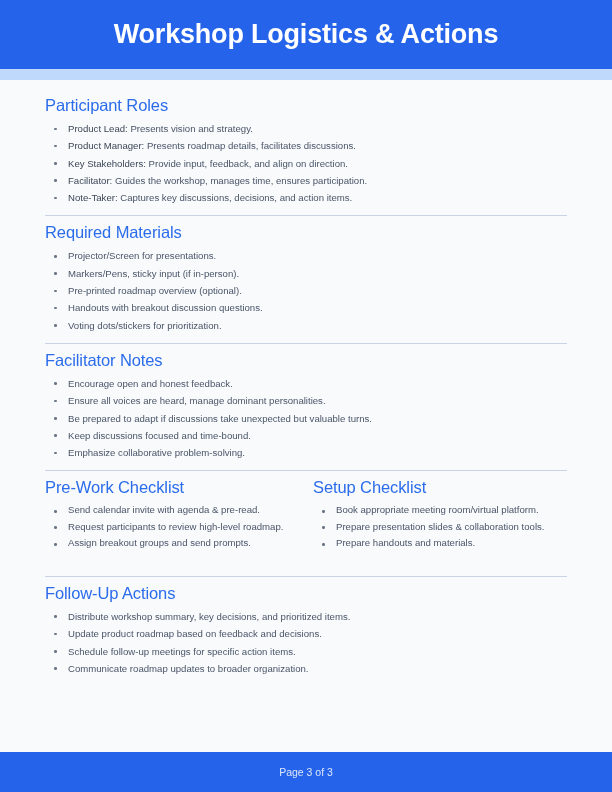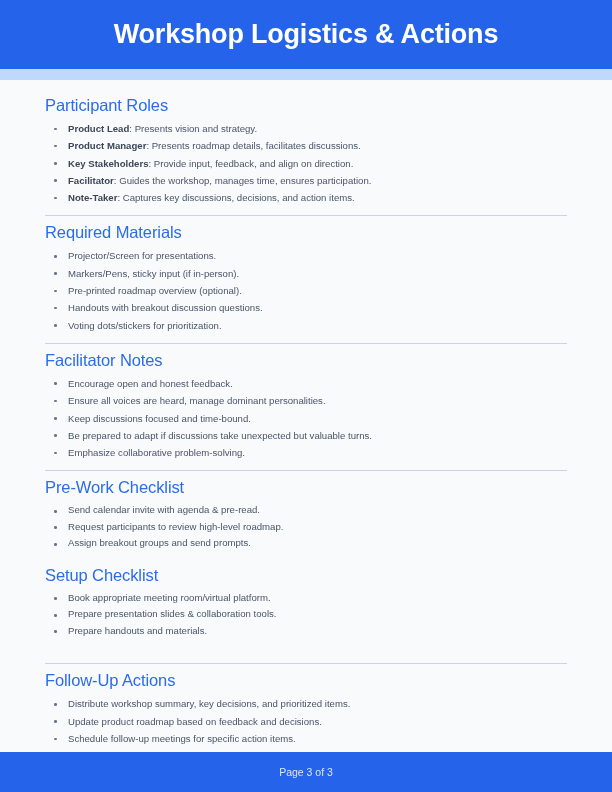--- a/index.html
+++ b/index.html
@@ -66,28 +66,27 @@
   }
   ul.bullets li::before {
     content:"";
     position:absolute;
     left:9px; top:7.5px;
     width:2.6px; height:2.6px;
     border-radius:50%;
     background:#6B7689;
   }
   ul.bullets li b {
-    font-weight:bold;
+    font-weight:normal;
     color:#3C4656;
   }
   
   .two-col {
     display:flex;
     gap:14px;
-    flex-direction:column;
   }
   .col { flex:1 1 0; min-width:0; }
   .col .section-title { margin-bottom:5px; }
   .col ul.bullets li { line-height:16.5px; }
   
   .footer {
     background:#2563EB;
     height:40px;
     display:flex; align-items:center; justify-content:center;
     flex:0 0 auto;
@@ -134,22 +133,22 @@
       </ul>
     </div>
 
     <div class="divider"></div>
 
     <div class="section">
       <div class="section-title">Facilitator Notes</div>
       <ul class="bullets">
         <li>Encourage open and honest feedback.</li>
         <li>Ensure all voices are heard, manage dominant personalities.</li>
+        <li>Be prepared to adapt if discussions take unexpected but valuable turns.</li>
         <li>Keep discussions focused and time-bound.</li>
-        <li>Be prepared to adapt if discussions take unexpected but valuable turns.</li>
         <li>Emphasize collaborative problem-solving.</li>
       </ul>
     </div>
 
     <div class="divider"></div>
 
     <div class="two-col">
       <div class="col">
         <div class="section-title">Pre-Work Checklist</div>
         <ul class="bullets">

